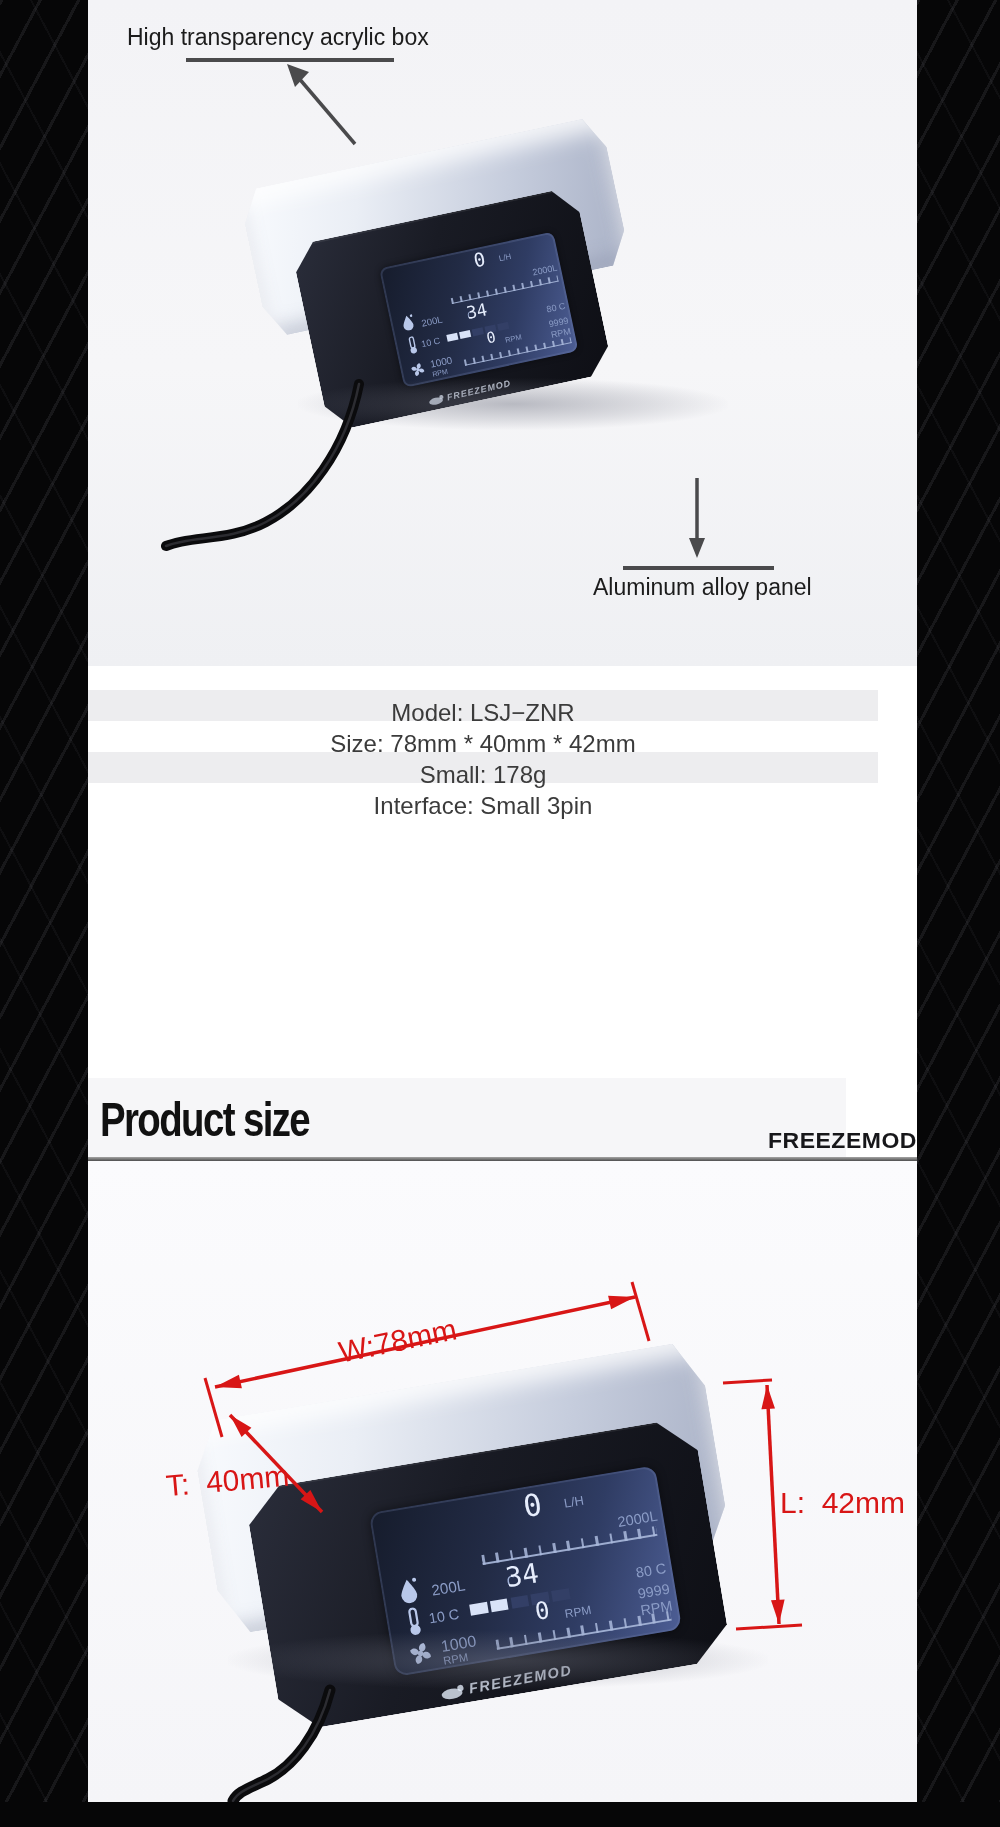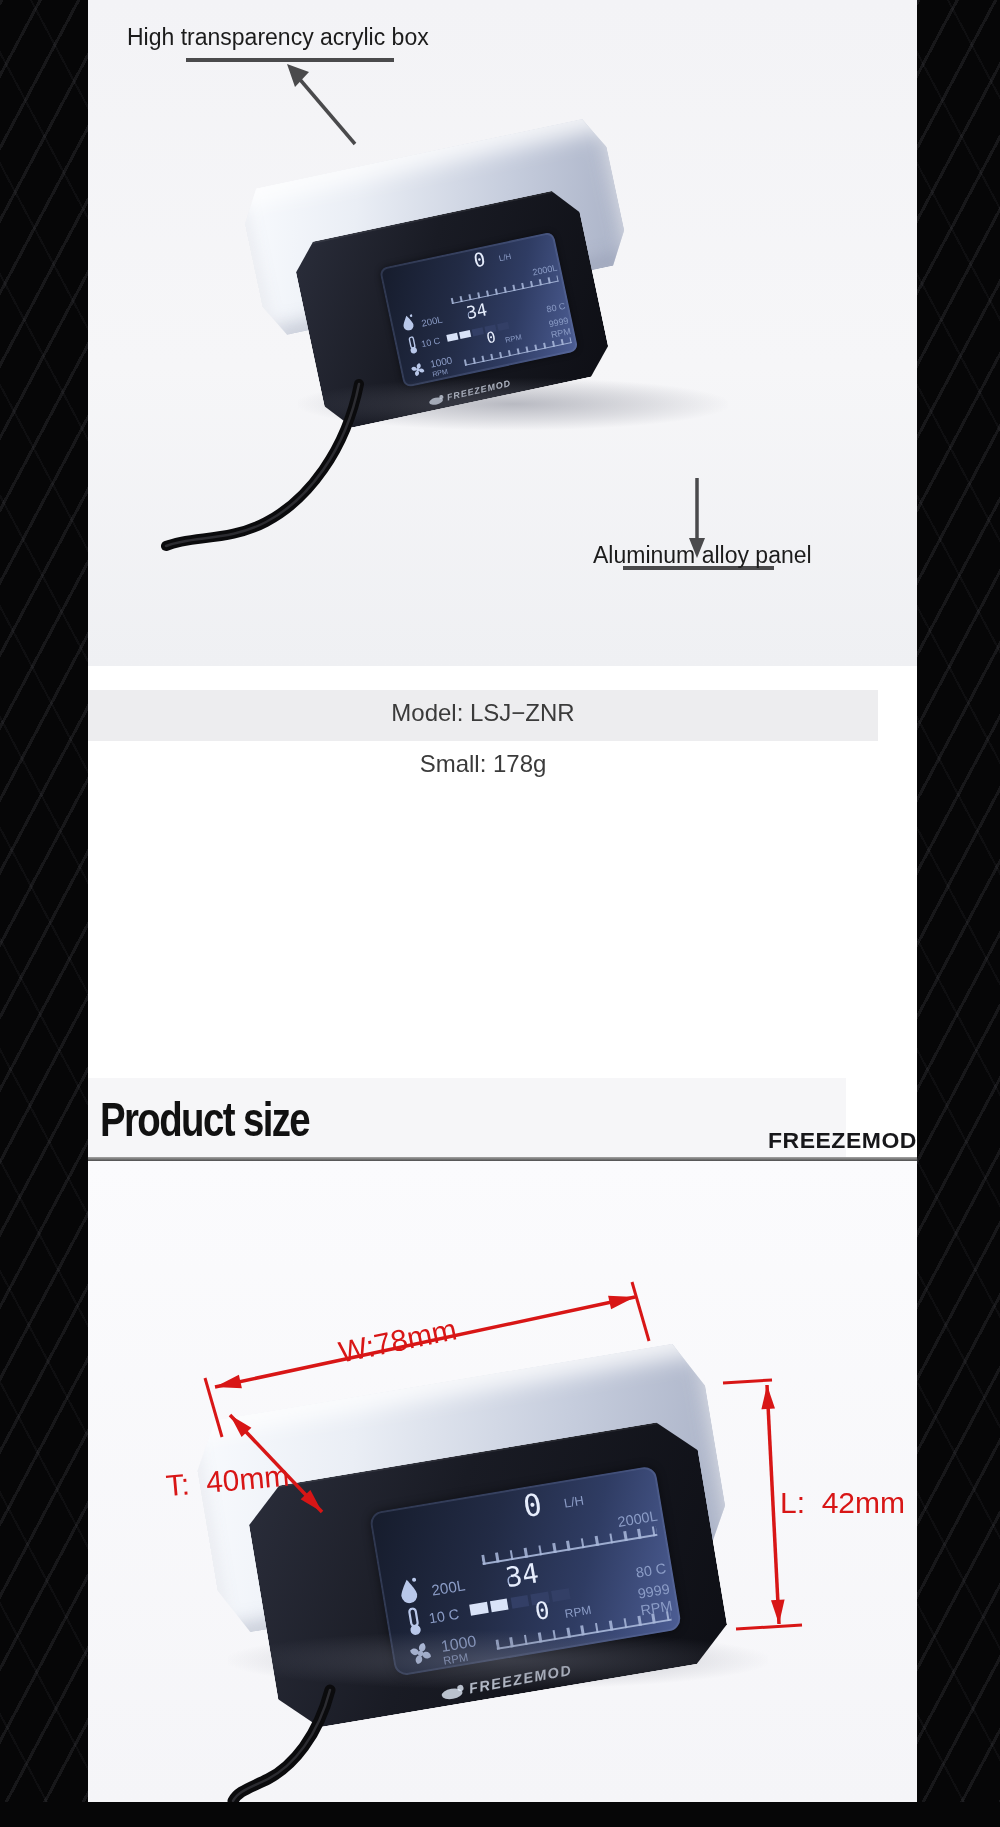--- a/index.html
+++ b/index.html
@@ -62,21 +62,21 @@
   .lcd-rpm-max span{position:static;display:block;}
   .lcd-fan{left:5%;top:81%;}
   .lcd-fan-txt{left:17%;top:82%;font-size:calc(10px*var(--u));line-height:1.05;}
   .lcd-fan-txt span{position:static;display:block;}
   .lcd-fan-txt .sub{font-size:calc(7px*var(--u));}
   .device-logo{position:absolute;left:50%;bottom:2.5%;transform:translateX(-50%) rotate(-1deg);
      display:flex;align-items:center;gap:calc(3px*var(--u));color:rgba(228,236,250,0.78);
      font-size:calc(9px*var(--u));font-weight:bold;font-style:italic;letter-spacing:calc(1px*var(--u));white-space:nowrap;}
   
   .spec-table{position:absolute;left:0;top:690px;width:790px;}
-  .spec-row{height:51px;line-height:45px;text-align:center;font-size:24px;color:#3b3b3b;background:#ffffff;}
+  .spec-row{height:31px;line-height:45px;text-align:center;font-size:24px;color:#3b3b3b;background:#ffffff;}
   .spec-row:nth-child(odd){background:#ededef;}
   
   .size-header{position:absolute;left:0;top:1078px;width:758px;height:83px;background:#f6f6f8;}
   .size-title{position:absolute;left:12px;top:2px;font-size:48px;font-weight:bold;letter-spacing:-2px;
       color:#111;transform:scaleX(0.8);transform-origin:left center;line-height:80px;white-space:pre;}
   .size-brand{position:absolute;left:680px;top:50px;font-size:23px;font-weight:800;color:#17171a;
       letter-spacing:0.5px;transform:scaleY(0.92);white-space:pre;}
   .size-divider{position:absolute;left:0;top:1157px;width:829px;height:4px;
       background:linear-gradient(180deg,#a5a5a5,#4e4e4e);}
   
@@ -171,26 +171,28 @@
       <svg style="position:absolute;left:20px;top:350px;" width="340" height="240" viewBox="0 0 340 240">
         <path d="M251 34 C238 100 200 150 158 172 C120 192 85 185 58 196" fill="none" stroke="#0b0b0d" stroke-width="10" stroke-linecap="round"></path>
         <path d="M251 34 C238 100 200 150 158 172 C120 192 85 185 58 196" fill="none" stroke="#2c2c31" stroke-width="2.5" stroke-linecap="round"></path>
       </svg>
 
       <svg style="position:absolute;left:598px;top:478px;" width="22" height="90" viewBox="0 0 22 90">
         <line x1="11" y1="0" x2="11" y2="66" stroke="#4a4a4c" stroke-width="3.5"></line>
         <polygon points="3,60 19,60 11,80" fill="#4a4a4c"></polygon>
       </svg>
       <div class="annot-line" style="left:535px;top:566px;width:151px;"></div>
-      <div class="annot-label" style="left:505px;top:542px;">Aluminum alloy panel</div>
+      <div class="annot-label" style="left:505px;top:574px;">Aluminum alloy panel</div>
     </div>
 
     <div class="spec-table">
       <div class="spec-row">Model: LSJ−ZNR</div>
+      <div class="spec-row">Size: 78mm * 40mm * 42mm</div>
       <div class="spec-row">Small: 178g</div>
+      <div class="spec-row">Interface: Small 3pin</div>
     </div>
 
     <div class="size-header">
       <div class="size-title">Product size</div>
       <div class="size-brand">FREEZEMOD</div>
     </div>
     <div class="size-divider"></div>
 
     <div class="photo2">
 

